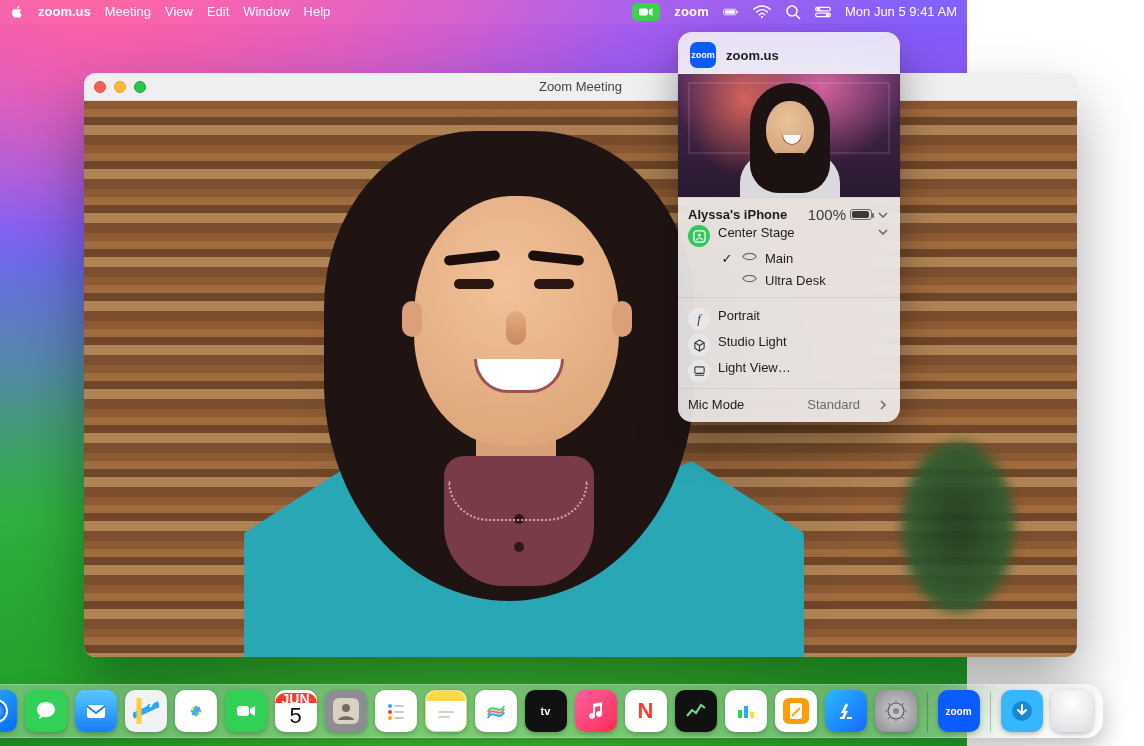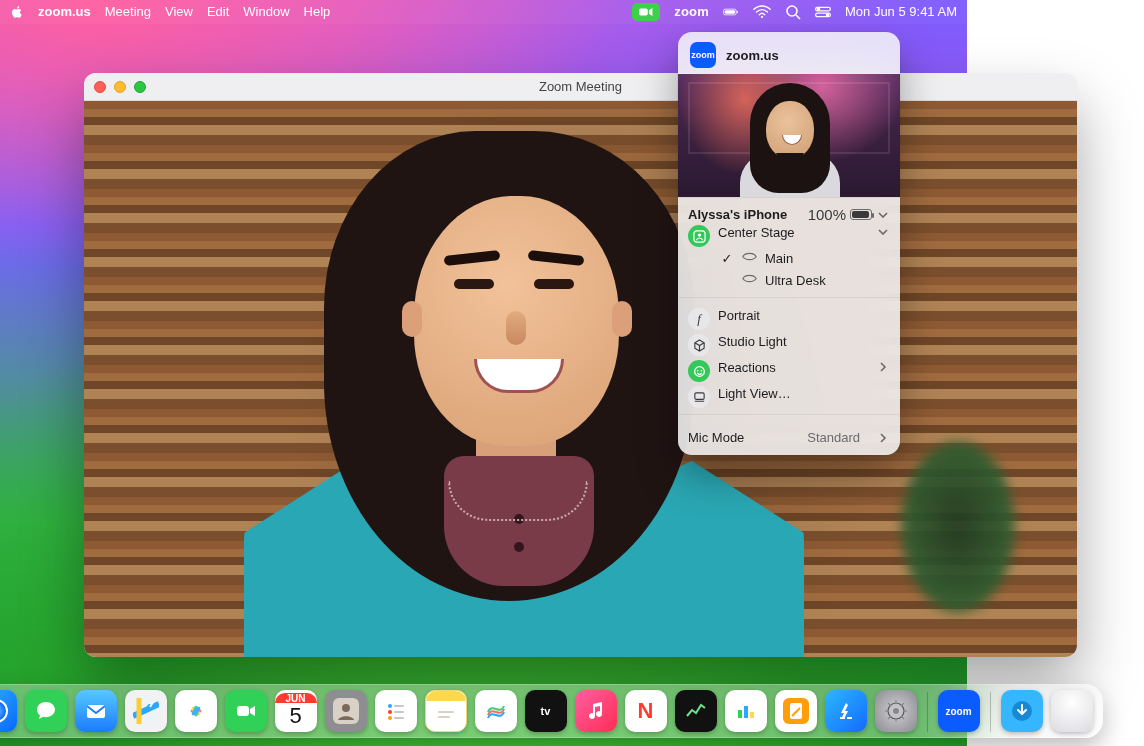--- a/index.html
+++ b/index.html
@@ -128,21 +128,21 @@
   .chev svg { width:14px; height:14px; display:block; stroke:#6b6b6e; }
 
   .pill-icon { width:22px; height:22px; border-radius:50%; display:flex; align-items:center; justify-content:center; background:#e7e7ea; color:#3a3a3c; }
   .pill-icon svg, .pill-icon span.sym { width:13px; height:13px; display:block; }
   .pill-icon.on { background:#34c759; color:#fff; }
   .check { width:14px; text-align:center; font-size:13px; color:#1c1c1e; }
 
   .cc-option-list { padding-left: 32px; }
   .cc-option-list .cc-row { min-height:22px; }
   .lens-icon { width:15px; height:11px; }
-  .cc-footer { display:flex; align-items:center; justify-content:space-between; padding:15px 10px 10px; border-top:1px solid rgba(0,0,0,.06); font-size:13px; }
+  .cc-footer { display:flex; align-items:center; justify-content:space-between; padding:8px 10px 10px; border-top:1px solid rgba(0,0,0,.06); font-size:13px; }
   .cc-footer .mode-val { color:#6b6b6e; display:flex; align-items:center; gap:16px; }
 
   
   .dock {
     position:absolute; left:50%; transform:translateX(-50%); bottom:8px;
     display:flex; align-items:flex-end; gap:8px; padding:6px 10px;
     background: rgba(255,255,255,.32); backdrop-filter: blur(30px);
     border-radius:18px; box-shadow: 0 10px 24px rgba(0,0,0,.25), inset 0 0 0 .5px rgba(255,255,255,.45);
   }
   .dock .app {
@@ -153,21 +153,21 @@
   .dock .app svg { width:26px; height:26px; }
   .dock .finder { background: linear-gradient(135deg,#2aa7ff,#0a63ff); }
   .dock .launchpad { background:#e9e9ee; }
   .dock .safari { background: linear-gradient(135deg,#2fb4ff,#0668ff); }
   .dock .messages { background:#31d158; }
   .dock .mail { background: linear-gradient(180deg,#57c8ff,#1a7cff); }
   .dock .maps { background:#f2f2f4; }
   .dock .photos { background:#fff; }
   .dock .facetime { background:#31d158; }
   .dock .calendar { background:#fff; color:#ff3b30; flex-direction:column; }
-  .dock .calendar .m { font-size:10px; line-height:8px; font-weight:700; color:#fff; background:#ff3b30; width:100%; text-align:center; border-radius:10px 10px 0 0; padding-top:2px;}
+  .dock .calendar .m { font-size:14px; line-height:8px; font-weight:700; color:#fff; background:#ff3b30; width:100%; text-align:center; border-radius:10px 10px 0 0; padding-top:2px;}
   .dock .calendar .d { font-size:22px; line-height:26px; color:#111; font-weight:400; }
   .dock .contacts { background:#8d8d92; }
   .dock .reminders { background:#fff; }
   .dock .notes { background:#fff; border:1px solid #f1d77a; }
   .dock .notes::before { content:""; position:absolute; top:0; left:0; right:0; height:10px; background:#ffd84b; border-radius:10px 10px 0 0;}
   .dock .freeform { background:#fff; }
   .dock .tv { background:#111; color:#fff; font-size:11px; }
   .dock .music { background: linear-gradient(135deg,#ff5ea0,#ff2d55); }
   .dock .news { background:#fff; color:#ff3b30; font-size:22px; }
   .dock .stocks { background:#111; }
@@ -351,36 +351,20 @@
       <div class="cc-row">
         <span class="pill-icon">
           <svg viewBox="0 0 14 14" fill="none" stroke="#3a3a3c" stroke-width="1.2">
               <path d="M7 1l5 3v6l-5 3-5-3V4z"></path>
               <path d="M2 4l5 3 5-3M7 7v6"></path>
             </svg>
         </span>
         <span class="label">Studio Light</span>
       </div>
       <div class="cc-row">
-        <span class="pill-icon on">
-          <svg viewBox="0 0 14 14" fill="none" stroke="#fff" stroke-width="1.4">
-              <circle cx="7" cy="7" r="5.2"></circle>
-              <circle cx="5" cy="6" r="0.9" fill="#fff" stroke="none"></circle>
-              <circle cx="9" cy="6" r="0.9" fill="#fff" stroke="none"></circle>
-              <path d="M4.6 8.6c.8 1 1.6 1.4 2.4 1.4s1.6-.4 2.4-1.4"></path>
-            </svg>
-        </span>
-        <span class="label">Reactions</span>
-        <span class="chev">
-          <svg viewBox="0 0 14 14" fill="none" stroke-width="1.6">
-              <polyline points="5,3 9,7 5,11"></polyline>
-            </svg>
-        </span>
-      </div>
-      <div class="cc-row">
         <span class="pill-icon">
           <svg viewBox="0 0 14 14" fill="none" stroke="#3a3a3c" stroke-width="1.2">
               <rect x="2" y="2" width="10" height="7" rx="1.5"></rect>
               <path d="M2 11h10"></path>
             </svg>
         </span>
         <span class="label">Light View…</span>
       </div>
     </div>
 

